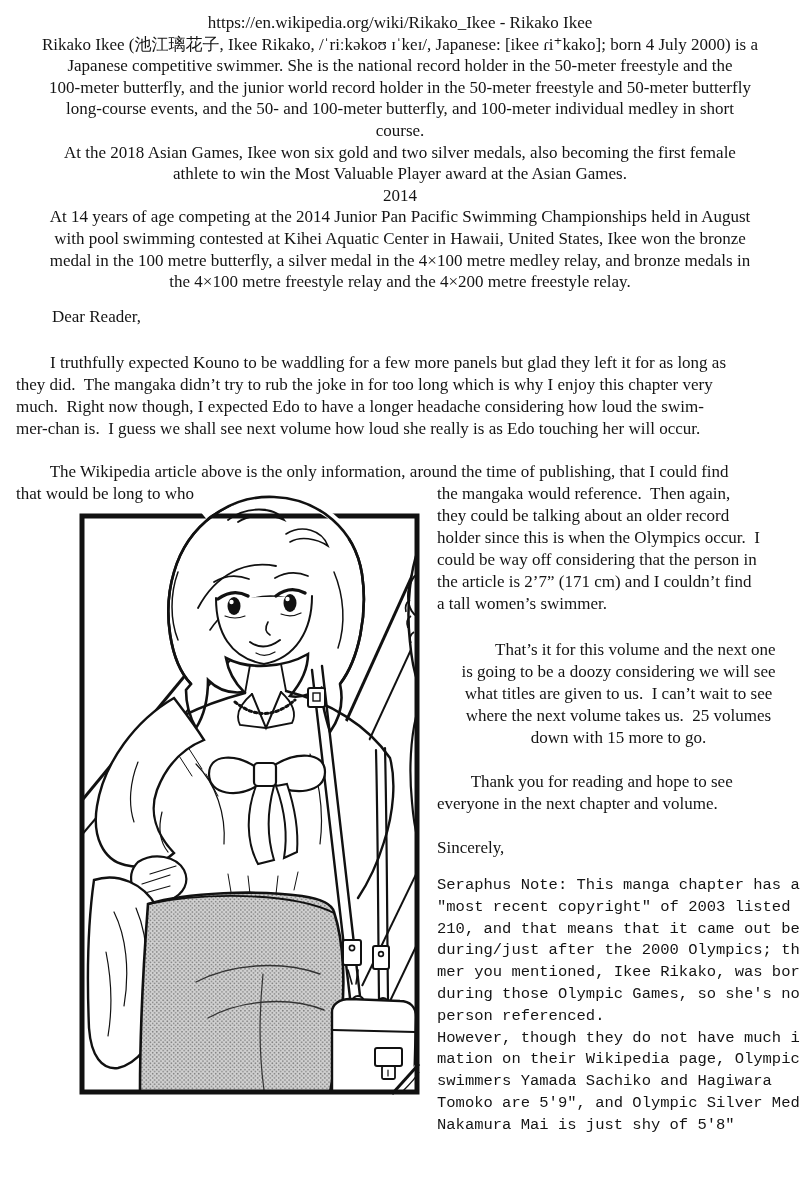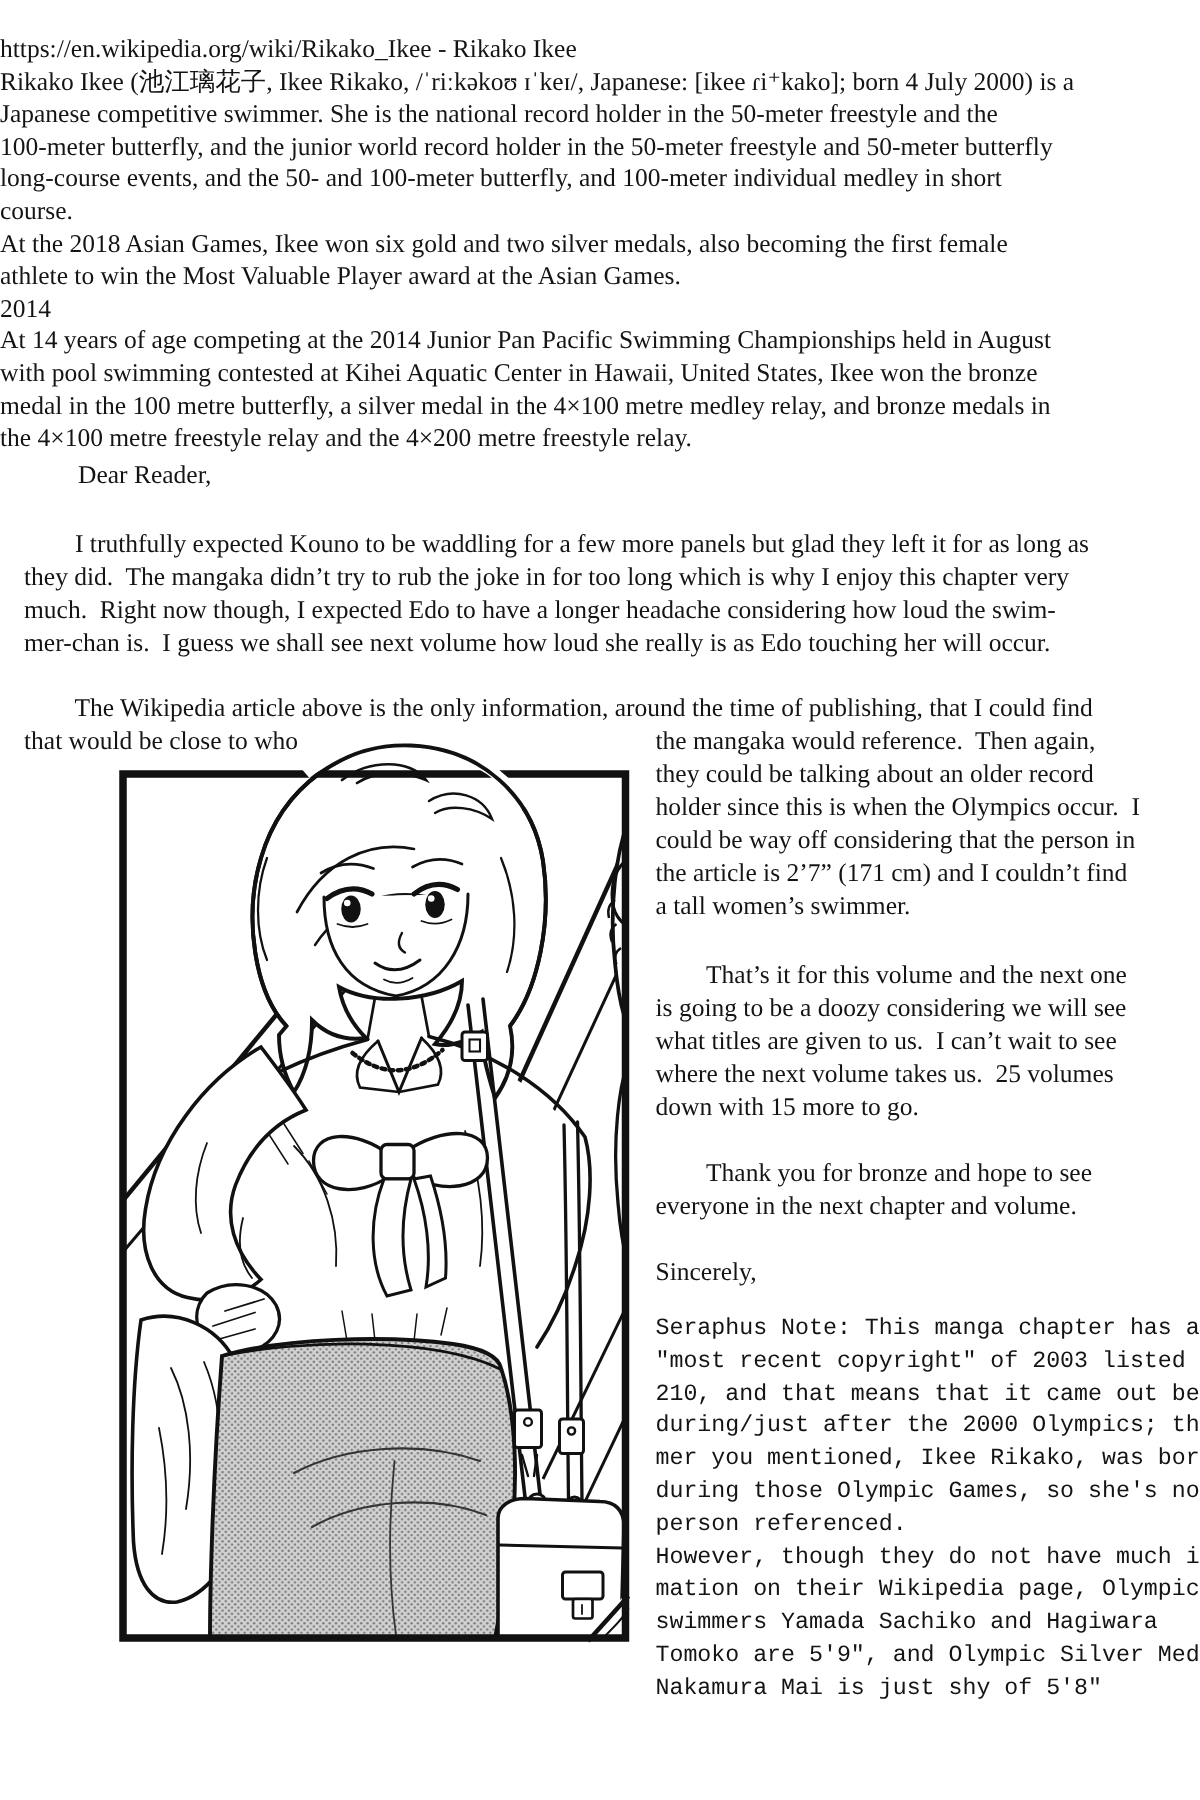--- a/index.html
+++ b/index.html
@@ -5,33 +5,33 @@
   html,body{margin:0;padding:0;}
   body{
     width:800px;height:1200px;position:relative;
     background:#ffffff;overflow:hidden;
     font-family:"Liberation Serif","DejaVu Serif",serif;
     color:#141414;
   }
   .abs{position:absolute;}
   .pre{white-space:pre;}
   .header-block{
-    left:0;top:12px;width:800px;text-align:left;
-    font-size:17px;line-height:21.6px;margin-top:10px;
+    left:0;top:12px;width:800px;text-align:center;
+    font-size:17px;line-height:21.6px;
   }
   .letter{font-size:17px;line-height:22px;}
   .salutation{left:16px;top:306px;margin-left:36px;}
   .para1{left:16px;top:352px;}
   .para2-l1{left:16px;top:461px;}
   .para2-l2{left:16px;top:483px;}
   .panel-wrap{left:78px;top:487px;width:343px;height:609px;}
   .panel-wrap svg{overflow:visible;display:block;}
   .right-col{left:437px;top:483px;width:363px;}
   .right-col .block{white-space:pre;}
-  .mt24{margin-top:24px;} .mt22{margin-top:22px;} .mt19{margin-top:16px;}
+  .mt24{margin-top:24px;text-align:center;} .mt22{margin-top:22px;} .mt19{margin-top:16px;}
   .seraphus{
     font-family:Liberation Mono, monospace;
     font-size:15.5px;line-height:21.8px;
   }
 </style>
 </head>
 <body>
 
 <div class="abs header-block pre">https://en.wikipedia.org/wiki/Rikako_Ikee - Rikako Ikee
 Rikako Ikee (池江璃花子, Ikee Rikako, /ˈriːkəkoʊ ɪˈkeɪ/, Japanese: [ikee ɾi⁺kako]; born 4 July 2000) is a
@@ -46,21 +46,21 @@
 with pool swimming contested at Kihei Aquatic Center in Hawaii, United States, Ikee won the bronze
 medal in the 100 metre butterfly, a silver medal in the 4×100 metre medley relay, and bronze medals in
 the 4×100 metre freestyle relay and the 4×200 metre freestyle relay.</div>
 
 <div class="abs letter salutation">Dear Reader,</div>
 <div class="abs letter pre para1">        I truthfully expected Kouno to be waddling for a few more panels but glad they left it for as long as
 they did.  The mangaka didn’t try to rub the joke in for too long which is why I enjoy this chapter very
 much.  Right now though, I expected Edo to have a longer headache considering how loud the swim-
 mer-chan is.  I guess we shall see next volume how loud she really is as Edo touching her will occur.</div>
 <div class="abs letter pre para2-l1">        The Wikipedia article above is the only information, around the time of publishing, that I could find</div>
-<div class="abs letter pre para2-l2">that would be close to who</div>
+<div class="abs letter pre para2-l2">that would be long to who</div>
 
 <div class="abs panel-wrap">
   <svg width="343" height="609" viewBox="0 -25 343 609" xmlns="http://www.w3.org/2000/svg">
     <defs>
       <pattern id="tone" width="4.2" height="4.2" patternUnits="userSpaceOnUse">
         <rect width="4.2" height="4.2" fill="#d2d2d2"></rect>
         <circle cx="1.1" cy="1.1" r="0.85" fill="#7c7c7c"></circle>
         <circle cx="3.2" cy="3.2" r="0.85" fill="#7c7c7c"></circle>
       </pattern>
       <clipPath id="panelclip">
@@ -192,21 +192,21 @@
 they could be talking about an older record
 holder since this is when the Olympics occur.  I
 could be way off considering that the person in
 the article is 2’7” (171 cm) and I couldn’t find
 a tall women’s swimmer.</div>
   <div class="block letter mt24">        That’s it for this volume and the next one
 is going to be a doozy considering we will see
 what titles are given to us.  I can’t wait to see
 where the next volume takes us.  25 volumes
 down with 15 more to go.</div>
-  <div class="block letter mt22">        Thank you for bronze and hope to see
+  <div class="block letter mt22">        Thank you for reading and hope to see
 everyone in the next chapter and volume.</div>
   <div class="block letter mt22">Sincerely,</div>
   <div class="block seraphus mt19">Seraphus Note: This manga chapter has a
 "most recent copyright" of 2003 listed on page
 210, and that means that it came out before/-
 during/just after the 2000 Olympics; the swim-
 mer you mentioned, Ikee Rikako, was born
 during those Olympic Games, so she's not the
 person referenced.</div>
   <div class="block seraphus">However, though they do not have much infor-

